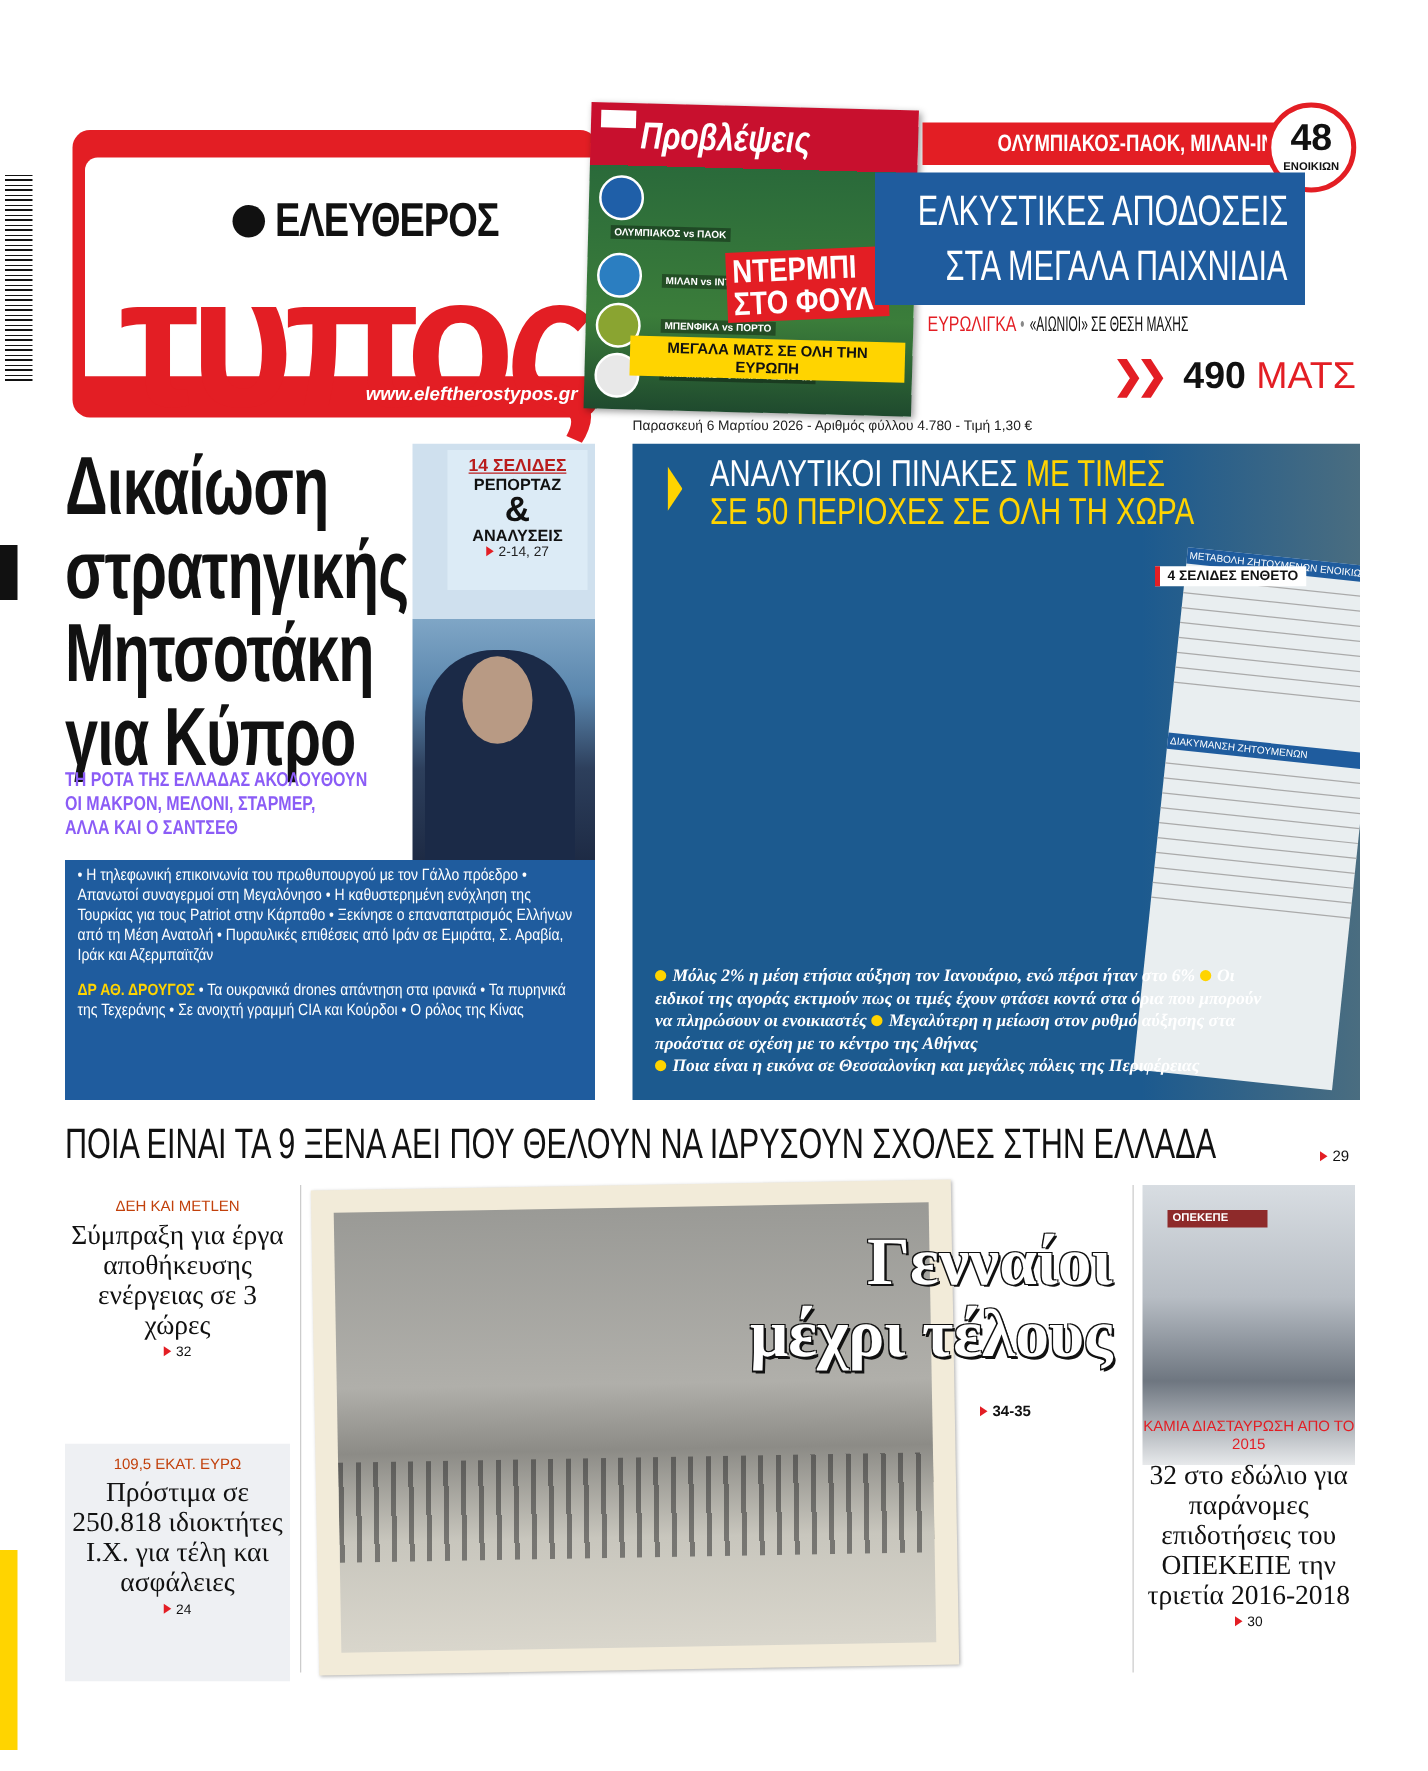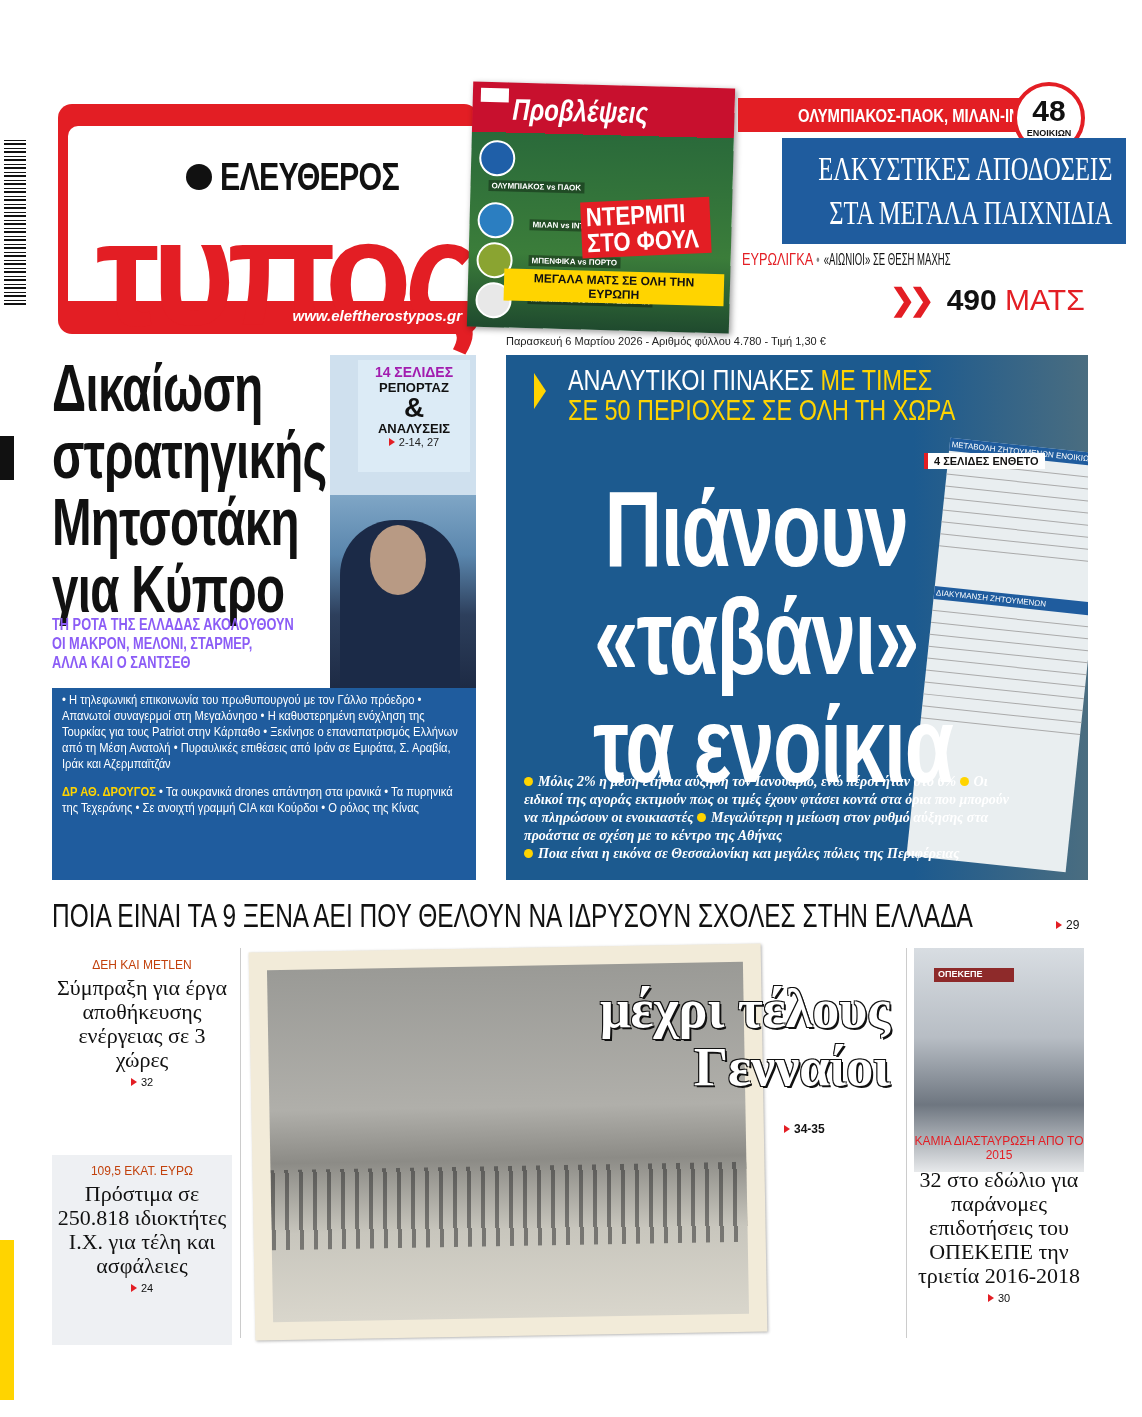--- a/index.html
+++ b/index.html
@@ -19,36 +19,36 @@
   #preview-headline { position:absolute; left: 110px; top: 118px; background:#e31e24; color:#fff; font-size: 26px; font-weight:900; line-height: 26px; padding: 2px 6px; transform: rotate(-4deg) scaleX(0.85); transform-origin: left top; }
   #preview-sub { position:absolute; left: 36px; top: 186px; width: 220px; background:#ffd400; color:#111; font-size: 12px; font-weight:900; padding: 2px 4px; text-align:center; }
   .pv-badge { position:absolute; left: 8px; width: 36px; height: 36px; border-radius:50%; border: 2px solid #fff; background:#1f5fa8; }
   .pv-match { position:absolute; font-size: 8px; font-weight: 700; color:#fff; background: rgba(0,0,0,.35); padding: 1px 3px; }
   
   #hdr-right-top { left: 738px; top: 98px; width: 322px; height: 34px; background:#e31e24; }
   #hdr-right-top span { position:absolute; left: 60px; top: 7px; color:#fff; font-size: 19px; font-weight: 900; transform: scaleX(0.78); transform-origin:left top; white-space:nowrap; }
   #pages-badge { left: 1013px; top: 82px; width: 72px; height: 72px; border-radius: 50%; background:#fff; border: 4px solid #e31e24; text-align:center; }
   #pages-num { display:block; font-size: 30px; font-weight: 900; line-height: 34px; margin-top: 8px; }
   #pages-label { display:block; font-size: 9px; font-weight: 700; }
-  #hdr-right-blue { left: 782px; top: 138px; width: 344px; height: 106px; background:#1f5c9e;font-family:Liberation Serif, serif; }
+  #hdr-right-blue { left: 700px; top: 138px; width: 344px; height: 106px; background:#1f5c9e; }
   #hdr-right-blue .l { position:absolute; right: 14px; color:#fff; font-size: 34px; font-weight: 400; white-space:nowrap; transform: scaleX(0.72); transform-origin: right top; }
   #hdr-euro { left: 742px; top: 250px; width: 342px; font-size: 17px; white-space:nowrap; }
   #hdr-euro span { display:inline-block; transform: scaleX(0.75); transform-origin:left top; }
   #hdr-matches { left: 890px; top: 282px; font-size: 30px; font-weight: 900; white-space:nowrap; }
   #hdr-matches .chev { color:#e31e24; font-size: 30px; letter-spacing:-6px; margin-right: 10px; }
   #hdr-matches .lbl { color:#e31e24; font-weight: 400; }
   #dateline { left: 506px; top: 335px; font-size: 11px; color:#222; white-space:nowrap; }
   
   #lead-title { left: 52px; top: 355px; width: 300px; font-size: 66px; line-height: 67px; font-weight: 900; letter-spacing: -1px; }
   #lead-title div { transform: scaleX(0.72); transform-origin: left top; white-space:nowrap; }
   #lead-sub { left: 52px; top: 615px; width: 300px; font-size: 16px; line-height: 19px; font-weight: 900; color:#8b5cf6; }
   #lead-sub div { transform: scaleX(0.8); transform-origin:left top; white-space:nowrap; }
   #lead-photo { left: 330px; top: 355px; width: 146px; height: 335px; background: linear-gradient(180deg,#cfe0ee 0 140px,#7fa6c6 140px,#5a86ad 200px,#2d3f5c 260px,#1d2a44 335px); }
   #lead-box { left: 358px; top: 360px; width: 112px; height: 112px; background: rgba(220,235,245,.95); text-align:center; padding-top: 4px; }
-  #lead-box .a { color:#a21caf; font-size: 14px; font-weight: 900; }
+  #lead-box .a { color:#b91c1c; font-size: 14px; font-weight: 900; text-decoration: underline; }
   #lead-box .b { font-size: 13px; font-weight: 700; }
   #lead-box .c { font-size: 28px; font-weight: 900; line-height: 26px; }
   #lead-box .d { font-size: 11px; color:#222; }
   #lead-blue { left: 52px; top: 688px; width: 424px; height: 192px; background:#1f5c9e; color:#fff; padding: 4px 10px; font-size: 13px; line-height: 16px; }
   #lead-blue p { transform: scaleX(0.86); transform-origin:left top; width: 115%; }
   #lead-blue .y { color:#ffd400; font-weight: 700; }
   #lead-blue .dr { margin-top: 12px; }
   
   #rent { left: 506px; top: 355px; width: 582px; height: 525px; background: linear-gradient(90deg,#1c5a8f 0,#1c5a8f 70%,#4a6d80 100%); overflow:hidden; }
   #rent-table { position:absolute; right: 0; top: 90px; width: 160px; height: 420px; background: #e9eef0; transform: rotate(6deg); }
@@ -197,25 +197,20 @@
       <div class="row"></div>
       <div class="row"></div>
       <div class="row"></div>
   </div>
   <div id="rent-yellow-arrow"></div>
   <div id="rent-kicker">
     <div><span>ΑΝΑΛΥΤΙΚΟΙ ΠΙΝΑΚΕΣ </span><span class="y">ΜΕ ΤΙΜΕΣ</span></div>
     <div class="y">ΣΕ 50 ΠΕΡΙΟΧΕΣ ΣΕ ΟΛΗ ΤΗ ΧΩΡΑ</div>
   </div>
   <div id="rent-insert">4 ΣΕΛΙΔΕΣ ΕΝΘΕΤΟ</div>
-  <div id="rent-title">
-    <div>Πιάνουν</div>
-    <div>«ταβάνι»</div>
-    <div>τα ενοίκια</div>
-  </div>
   <div id="rent-bullets">
     <span class="dot"></span><span>Μόλις 2% η μέση ετήσια αύξηση τον Ιανουάριο, ενώ πέρσι ήταν στο 6%</span>
     <span class="dot"></span><span>Οι ειδικοί της αγοράς εκτιμούν πως οι τιμές έχουν φτάσει κοντά στα όρια που μπορούν να πληρώσουν οι ενοικιαστές</span>
     <span class="dot"></span><span>Μεγαλύτερη η μείωση στον ρυθμό αύξησης στα προάστια σε σχέση με το κέντρο της Αθήνας</span><br>
     <span class="dot"></span><span>Ποια είναι η εικόνα σε Θεσσαλονίκη και μεγάλες πόλεις της Περιφέρειας</span>
   </div>
 </div>
 
 <div id="strip" class="abs">
   <span class="t">ΠΟΙΑ ΕΙΝΑΙ ΤΑ 9 ΞΕΝΑ ΑΕΙ ΠΟΥ ΘΕΛΟΥΝ ΝΑ ΙΔΡΥΣΟΥΝ ΣΧΟΛΕΣ ΣΤΗΝ ΕΛΛΑΔΑ</span>
@@ -236,22 +231,22 @@
 <div class="abs side" style="top:1164px">
   <div class="k">109,5 ΕΚΑΤ. ΕΥΡΩ</div>
   <div class="h" style="margin-top:4px">Πρόστιμα σε 250.818 ιδιοκτήτες Ι.Χ. για τέλη και ασφάλειες</div>
   <div class="r"><span class="redtri"></span><span>24</span></div>
 </div>
 
 <div id="photo" class="abs">
   <div class="img"></div>
 </div>
 <div id="photo-title" class="abs">
+  <div>Γενναίοι</div>
   <div>μέχρι τέλους</div>
-  <div>Γενναίοι</div>
 </div>
 <div id="photo-caption" class="abs">
   <div class="r"><span class="redtri"></span><span>34-35</span></div>
 </div>
 
 <div id="right-photo" class="abs">
   <div class="sign"></div>
   <div class="abs" style="left:24px;top:21px;font-size:9px;color:#fff;font-weight:700">ΟΠΕΚΕΠΕ</div>
 </div>
 <div id="right-text" class="abs">

